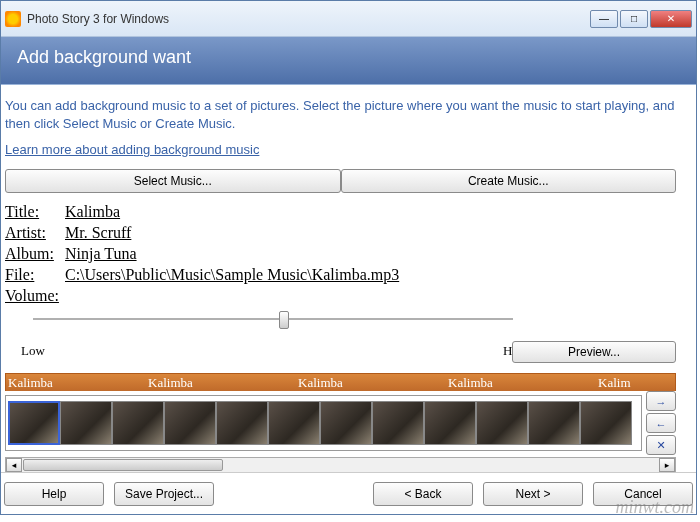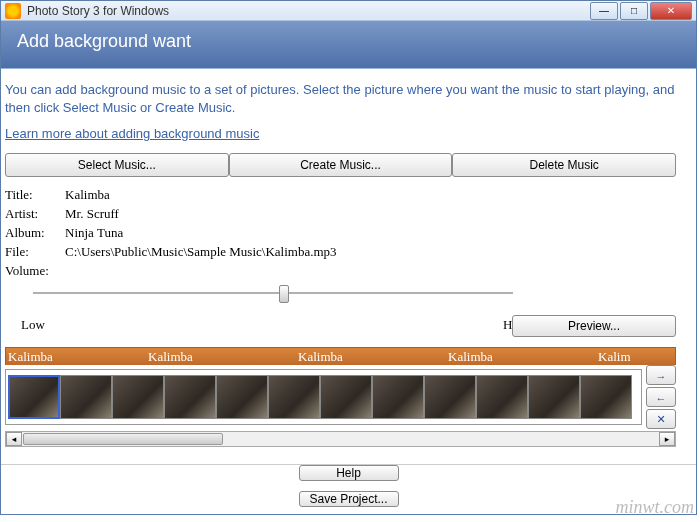--- a/index.html
+++ b/index.html
@@ -1,32 +1,32 @@
 <!DOCTYPE html>
 <html><head>
 <meta charset="utf-8">
 <style>
 * { box-sizing: border-box; margin: 0; padding: 0; }
 body { font-family: "Segoe UI", Tahoma, sans-serif; font-size: 12px; background: #fff; width: 700px; height: 522px; overflow: hidden; position: relative; }
 .window { width: 697px; height: 515px; border: 1px solid #5a7ca8; background: #fff; position: relative; }
-.titlebar { height: 20px; background: linear-gradient(#eef4fb, #d9e6f5); display: flex; align-items: center; padding: 0 4px; border-bottom: 1px solid #b0c4de; }
+.titlebar { height: 36px; background: linear-gradient(#eef4fb, #d9e6f5); display: flex; align-items: center; padding: 0 4px; border-bottom: 1px solid #b0c4de; }
 .titlebar .icon { width: 16px; height: 16px; background: radial-gradient(circle, #ffcc00 40%, #ff8800 70%); border-radius: 2px; margin-right: 6px; }
 .titlebar .title { flex: 1; font-size: 12px; color: #333; }
 .winbtns { display: flex; gap: 2px; }
 .winbtn { width: 28px; height: 18px; border: 1px solid #708aad; border-radius: 2px; display: flex; align-items: center; justify-content: center; font-size: 10px; cursor: pointer; }
 .winbtn.min { background: linear-gradient(#f4f8fd,#cfe0f4); }
 .winbtn.max { background: linear-gradient(#f4f8fd,#cfe0f4); }
 .winbtn.close { background: linear-gradient(#f08080,#c0392b); color: #fff; width: 42px; }
 .header { height: 48px; background: linear-gradient(#7a98c8, #4d6fa8); color: #fff; padding: 10px 16px; font-size: 18px; border-bottom: 1px solid #9ab4d9; }
 .content { padding: 12px 20px 8px 4px; height: calc(100% - 28px - 48px - 42px); overflow: hidden; }
 .intro { color: #3a63a8; font-size: 13px; line-height: 1.35; margin-bottom: 10px; }
 .learn { color: #3a63a8; text-decoration: underline; font-size: 13px; display: inline-block; margin-bottom: 12px; cursor: pointer; }
 .btnrow { display: flex; margin-bottom: 10px; }
 .btn { flex: 1; height: 24px; background: linear-gradient(#fdfdfd,#e3e3e3); border: 1px solid #8a8a8a; border-radius: 3px; font-size: 12px; cursor: pointer; }
-.meta { font-family: "Times New Roman", serif; font-size: 13px; }
+.meta { font-family: "Times New Roman", serif; font-size: 16px; text-decoration: underline; }
 .meta-row { display: flex; margin-bottom: 3px; }
 .meta-label { width: 60px; }
 .slider-wrap { margin-top: 6px; }
 .slider-track { position: relative; width: 480px; height: 16px; margin-left: 28px; }
 .slider-line { position: absolute; top: 7px; left: 0; width: 100%; height: 2px; background: #b0b0b0; }
 .slider-thumb { position: absolute; top: 0; left: 246px; width: 10px; height: 18px; background: linear-gradient(#fff,#ccc); border: 1px solid #888; border-radius: 2px; }
 .slider-labels { display: flex; justify-content: space-between; width: 508px; margin-left: 16px; font-family: "Times New Roman", serif; font-size: 13px; margin-top: 16px; }
 .preview-row { display: flex; justify-content: flex-end; margin-top: -18px; }
 .preview-btn { width: 164px; height: 22px; background: linear-gradient(#fdfdfd,#e3e3e3); border: 1px solid #8a8a8a; border-radius: 3px; font-size: 12px; cursor: pointer; }
 .strip-wrap { margin-top: 10px; }
@@ -35,21 +35,21 @@
 .thumbs-row { display: flex; gap: 0; border: 1px solid #999; padding: 2px; background: #fff; height: 56px; align-items: center; }
 .thumb { width: 52px; height: 44px; border: 1px solid #888; margin-right: 0; background: linear-gradient(135deg,#5a5048,#2d2822 60%, #8a8070); flex-shrink: 0; }
 .thumb.sel { border: 2px solid #3a63d8; }
 .sidebtns { display: flex; flex-direction: column; gap: 2px; margin-left: 4px; }
 .sidebtn { width: 30px; height: 20px; background: linear-gradient(#fdfdfd,#e3e3e3); border: 1px solid #8a8a8a; border-radius: 3px; font-size: 11px; cursor: pointer; display:flex; align-items:center; justify-content:center; color:#2a4aa0; }
 .hscroll { height: 16px; border: 1px solid #aaa; background: #f0f0f0; margin-top: 2px; position: relative; }
 .hscroll .sbtn { position: absolute; top: 0; width: 16px; height: 14px; background: linear-gradient(#fff,#ddd); border: 1px solid #999; font-size: 9px; display:flex; align-items:center; justify-content:center; }
 .hscroll .sbtn.l { left: 0; }
 .hscroll .sbtn.r { right: 0; }
 .hscroll .sthumb { position: absolute; left: 17px; top: 1px; width: 200px; height: 12px; background: linear-gradient(#eee,#ccc); border: 1px solid #999; border-radius: 2px; }
-.footer { position: absolute; bottom: 8px; left: 0; right: 0; height: 42px; border-top: 1px solid #ccc; display: flex; align-items: center; padding: 0 3px; gap: 10px; flex-direction: column; }
+.footer { position: absolute; bottom: 0; left: 0; right: 0; height: 42px; border-top: 1px solid #ccc; display: flex; align-items: center; padding: 0 3px; gap: 10px; }
 .footer .spacer { flex: 1; }
 .fbtn { width: 100px; height: 24px; background: linear-gradient(#fdfdfd,#e3e3e3); border: 1px solid #8a8a8a; border-radius: 3px; font-size: 12px; cursor: pointer; }
 .watermark { position: absolute; bottom: 4px; right: 6px; font-style: italic; color: rgba(120,120,120,0.5); font-family: Georgia, serif; font-size: 18px; pointer-events: none; }
 .thumbs-outer { display: flex; align-items: center; }
 </style>
 </head>
 <body>
 
 <div class="window">
   <div class="titlebar">
@@ -66,21 +66,20 @@
     <span>Add background want</span>
   </div>
 
   <div class="content">
     <div class="intro">You can add background music to a set of pictures.  Select the picture where you want the music to start playing, and then click Select Music or Create Music.</div>
     <a class="learn">Learn more about adding background music</a>
 
     <div class="btnrow">
       <button class="btn">Select Music...</button>
       <button class="btn">Create Music...</button>
-      <button class="btn">Delete Music</button>
     </div>
 
     <div class="meta">
       <div class="meta-row">
           <span class="meta-label">Title:</span>
           <span>Kalimba</span>
         </div>
       <div class="meta-row">
           <span class="meta-label">Artist:</span>
           <span>Mr. Scruff</span>

